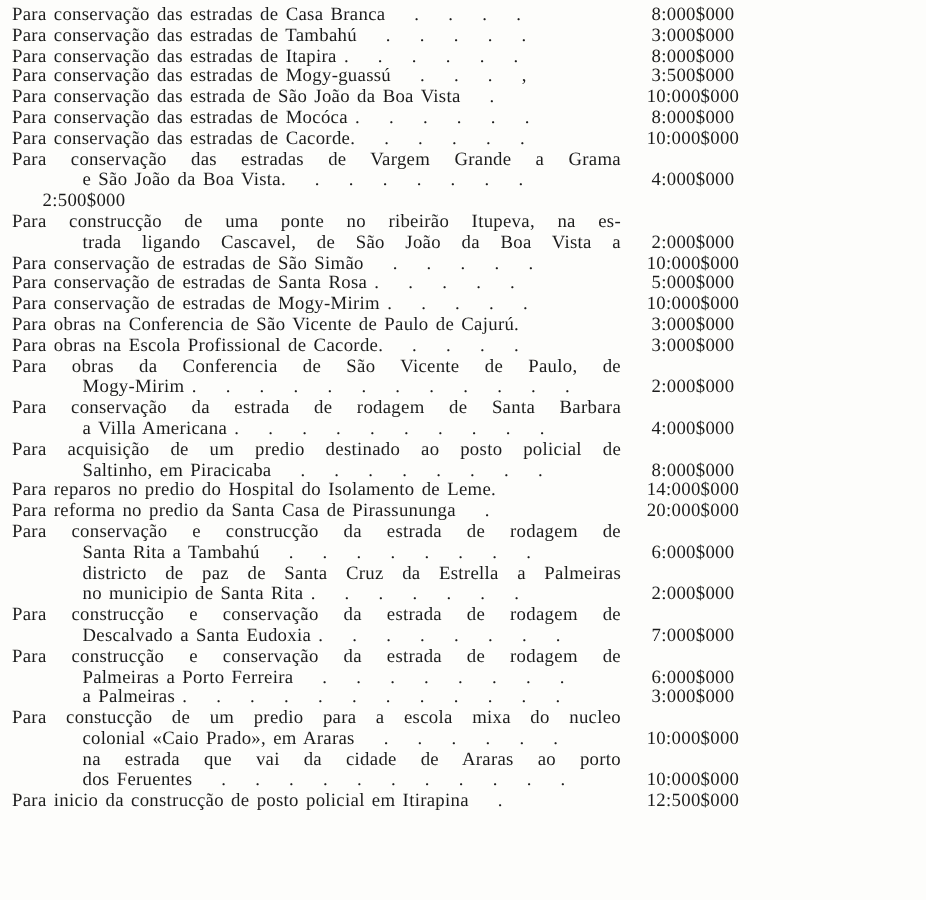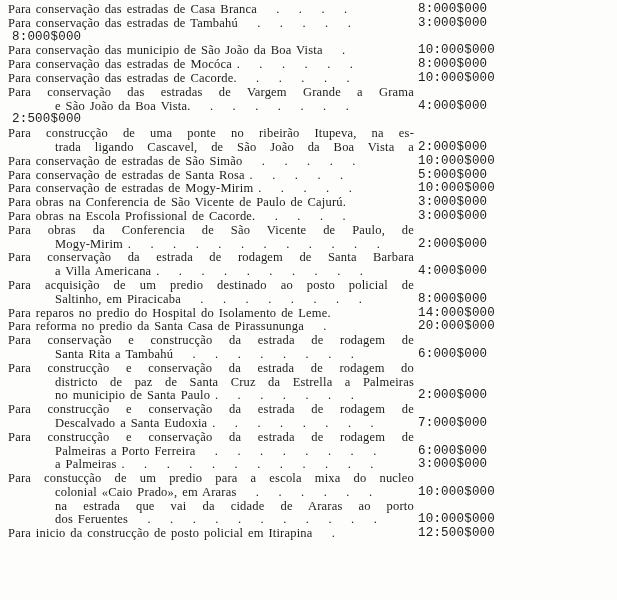--- a/index.html
+++ b/index.html
@@ -35,50 +35,58 @@
   .line.full {
     text-align: justify;
     text-align-last: justify;
   }
   .line.cont {
     padding-left: 47px;
   }
   .amount {
     flex: 0 0 auto;
     min-width: 88px;
-    text-align: left;
+    text-align: center;
     white-space: nowrap;
     padding-left: 4px;
     letter-spacing: 0.2px;
-    font-family: Liberation Mono, monospace;
   }
 </style>
 </head>
 <body>
 
 <div class="page">
   <div>
       <div class="item">
         <div class="item-text">
           <div class="line">Para conservação das estradas de Casa Branca    .    .    .    .</div>
         </div>
         <div class="amount">8:000$000</div>
       </div>
       <div class="item">
         <div class="item-text">
           <div class="line">Para conservação das estradas de Tambahú    .    .    .    .    .</div>
         </div>
         <div class="amount">3:000$000</div>
       </div>
       <div class="item">
-        <div class="amount">8:000$000</div>
-      </div>
-      <div class="item">
-        <div class="item-text">
-          <div class="line">Para conservação das municipio de São João da Boa Vista    .</div>
+        <div class="item-text">
+          <div class="line">Para conservação das estradas de Itapira .    .    .    .    .    .</div>
+        </div>
+        <div class="amount">8:000$000</div>
+      </div>
+      <div class="item">
+        <div class="item-text">
+          <div class="line">Para conservação das estradas de Mogy-guassú    .    .    .    ,</div>
+        </div>
+        <div class="amount">3:500$000</div>
+      </div>
+      <div class="item">
+        <div class="item-text">
+          <div class="line">Para conservação das estrada de São João da Boa Vista    .</div>
         </div>
         <div class="amount">10:000$000</div>
       </div>
       <div class="item">
         <div class="item-text">
           <div class="line">Para conservação das estradas de Mocóca .    .    .    .    .    .</div>
         </div>
         <div class="amount">8:000$000</div>
       </div>
       <div class="item">
@@ -169,23 +177,22 @@
       </div>
       <div class="item">
         <div class="item-text">
           <div class="line full">Para conservação e construcção da estrada de rodagem de</div>
           <div class="line cont">Santa Rita a Tambahú    .    .    .    .    .    .    .    .</div>
         </div>
         <div class="amount">6:000$000</div>
       </div>
       <div class="item">
         <div class="item-text">
-          <div class="line full">Para construcção e conservação da estrada de rodagem do</div>
           <div class="line cont full">districto de paz de Santa Cruz da Estrella a Palmeiras</div>
-          <div class="line cont">no municipio de Santa Paulo .    .    .    .    .    .    .</div>
+          <div class="line cont">no municipio de Santa Rita .    .    .    .    .    .    .</div>
         </div>
         <div class="amount">2:000$000</div>
       </div>
       <div class="item">
         <div class="item-text">
           <div class="line full">Para construcção e conservação da estrada de rodagem de</div>
           <div class="line cont">Descalvado a Santa Eudoxia .    .    .    .    .    .    .    .</div>
         </div>
         <div class="amount">7:000$000</div>
       </div>

